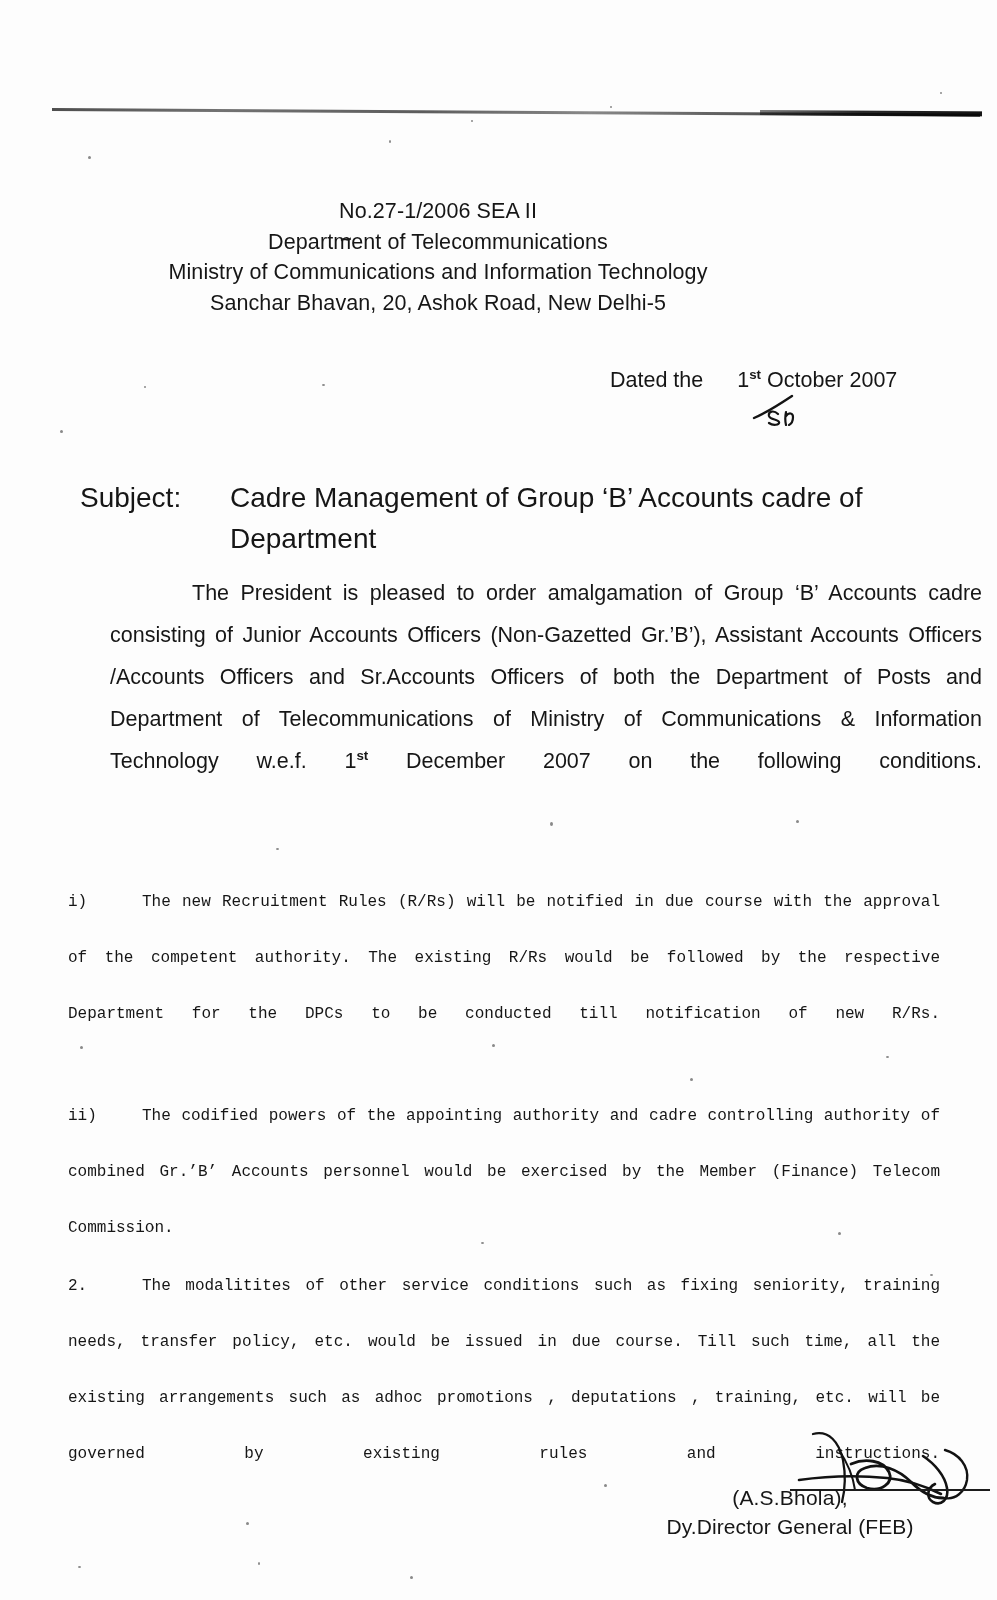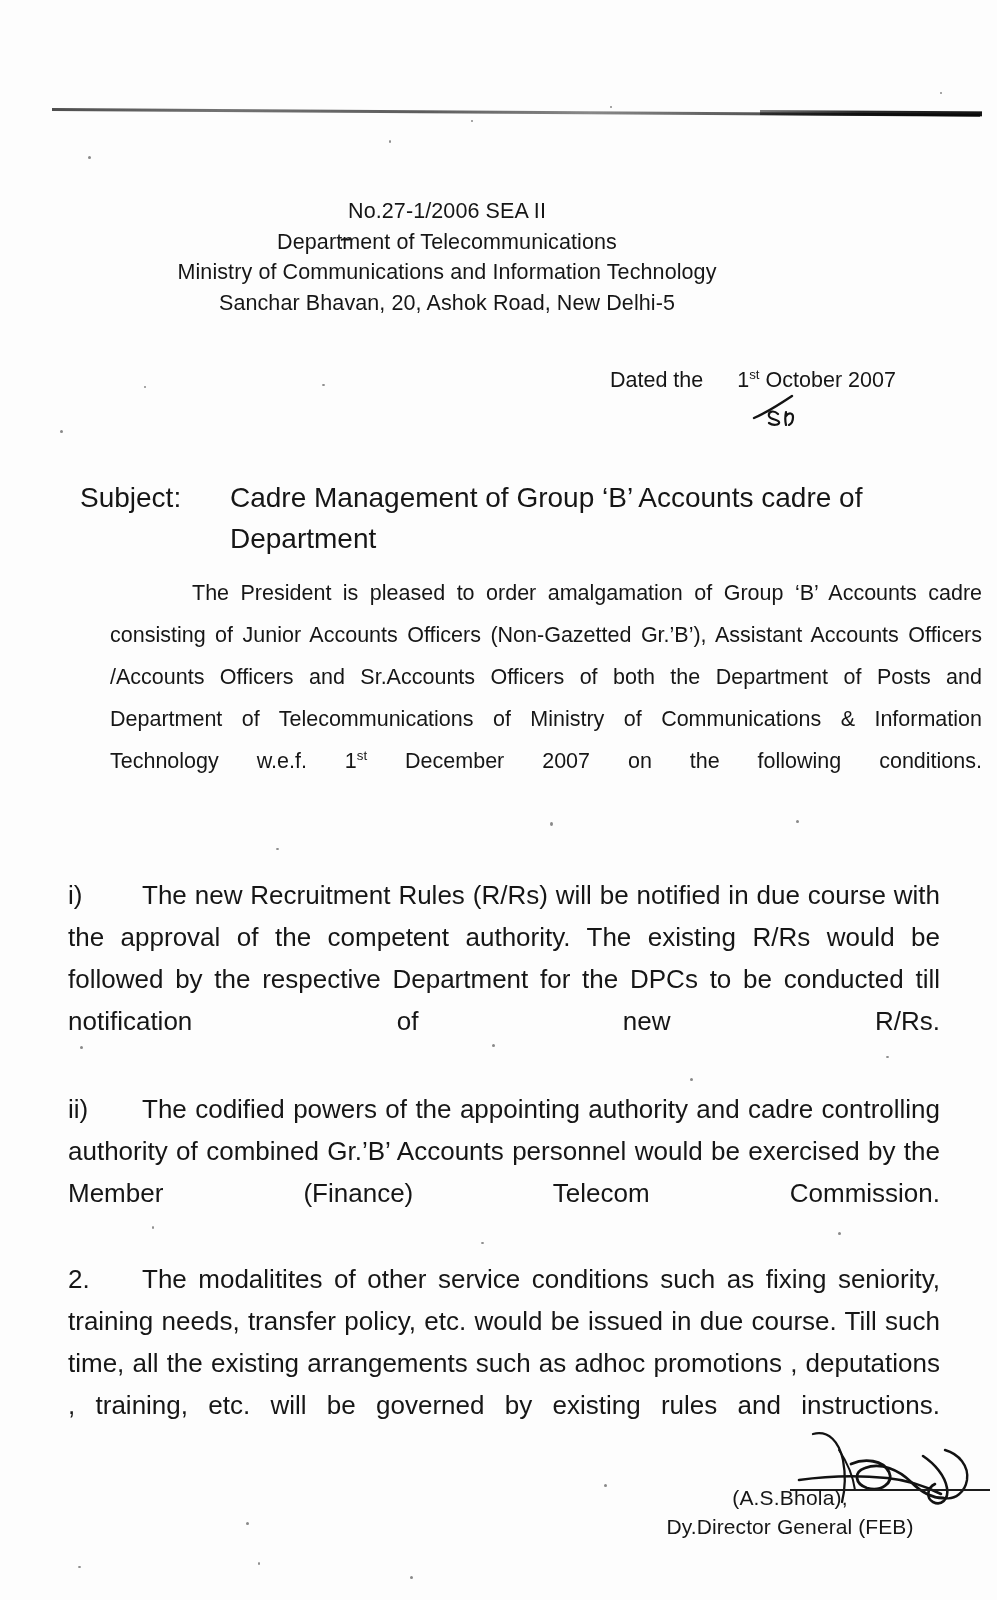--- a/index.html
+++ b/index.html
@@ -53,21 +53,21 @@
   .speck {
     position: absolute;
     background: #2a2a2a;
     border-radius: 50%;
     opacity: 0.55;
   }
 
   
   .center-block {
     position: absolute;
-    left: 12px;
+    left: 3px;
     width: 870px;
     text-align: center;
     line-height: 1.42;
   }
 
   .hdr-line {
     font-size: 21.5px;
     letter-spacing: 0.1px;
     white-space: nowrap;
   }
@@ -87,20 +87,21 @@
     left: 610px;
     top: 368px;
     font-size: 21.5px;
     white-space: nowrap;
   }
   .dated-row .gap { display: inline-block; width: 34px; }
   sup.ord {
     font-size: 0.62em;
     vertical-align: super;
     line-height: 0;
+    font-weight: bold;
   }
 
   .date-correction {
     position: absolute;
     left: 752px;
     top: 392px;
     width: 70px;
     height: 34px;
   }
 
@@ -148,23 +149,24 @@
     content: "";
     display: inline-block;
     width: 100%;
   }
   .body-para .first-indent { display: inline-block; width: 82px; }
 
   .clause {
     position: absolute;
     left: 68px;
     width: 872px;
-    font-size: 26px;
-    line-height: 42px;
+    font-size: 16px;
+    line-height: 56px;
     text-align: justify;
+    font-family: Liberation Mono, monospace;
   }
   .clause::after {
     content: "";
     display: inline-block;
     width: 100%;
   }
   .clause .marker {
     display: inline-block;
     width: 74px;
   }

